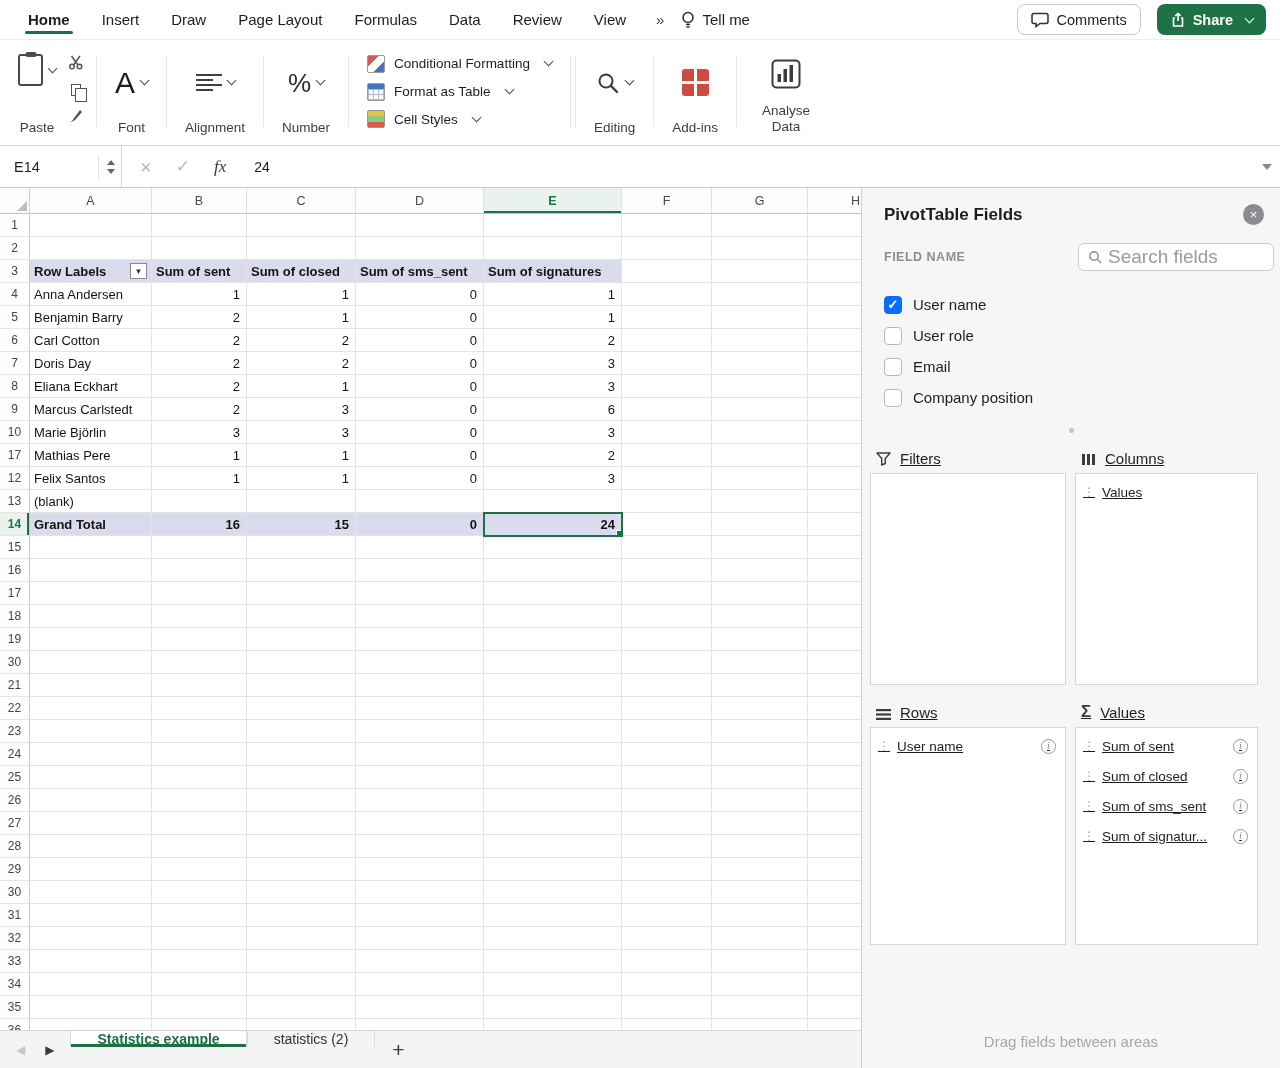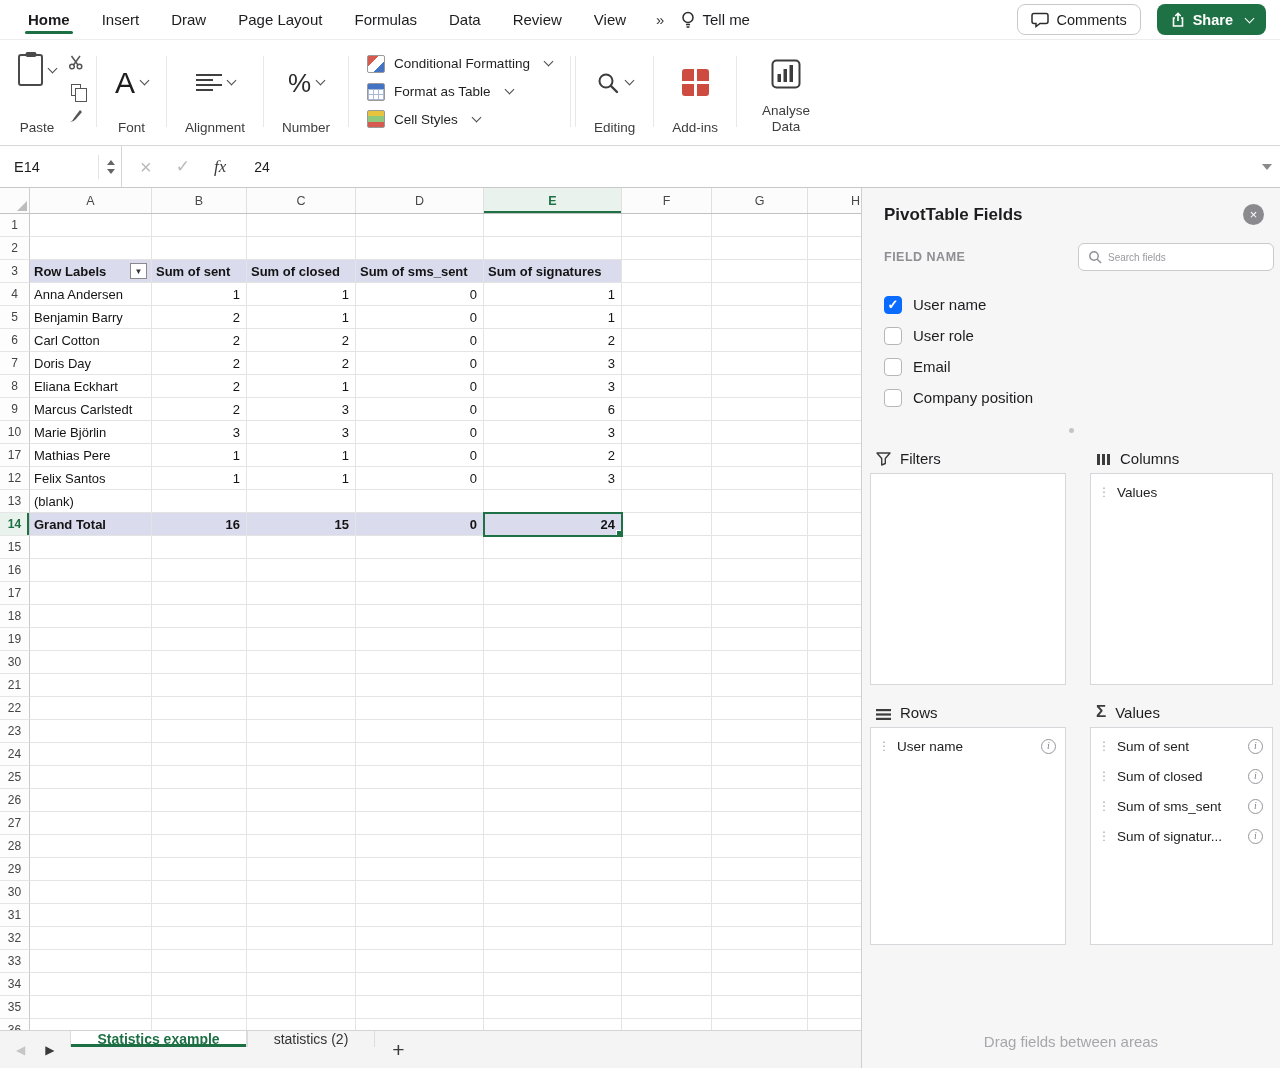--- a/index.html
+++ b/index.html
@@ -129,34 +129,34 @@
   .panel { width:419px; flex:none; background:#F6F6F7; border-left:1px solid #CFCFCF;
            display:flex; flex-direction:column; min-height:0; }
   .panel-head { display:flex; align-items:center; justify-content:space-between; padding:16px 16px 8px 22px; }
   .panel-title { font-size:17px; font-weight:700; }
   .close-btn { width:21px; height:21px; border-radius:50%; background:#8A8A8F; color:#fff; font-size:13px;
                display:flex; align-items:center; justify-content:center; line-height:1; }
   .fieldname-row { display:flex; align-items:center; justify-content:space-between; padding:10px 6px 6px 22px; }
   .fieldname-label { font-size:12.5px; font-weight:700; color:#8E8E93; letter-spacing:.5px; }
   .search-box { display:flex; align-items:center; gap:6px; background:#fff; border:1px solid #C9C9CE;
                 border-radius:6px; height:28px; padding:0 9px; width:196px; }
-  .search-box input { border:none; outline:none; background:transparent; font-size:10px; width:150px;
+  .search-box input { border:none; outline:none; background:transparent; font-size:19px; width:150px;
                       font-family:inherit; color:#333; }
   .search-box input::placeholder { color:#9A9A9F; }
   .field-list { padding:12px 0 6px; }
   .field-row { display:flex; align-items:center; gap:11px; height:31px; padding-left:22px; }
   .cb { width:18px; height:18px; border-radius:4px; border:1.5px solid #B6B6BB; background:#fff; flex:none;
         display:flex; align-items:center; justify-content:center; }
   .cb.checked { background:var(--checkbox-blue,#0A6CFF); border-color:var(--checkbox-blue,#0A6CFF); }
   .cb.checked::after { content:"✓"; color:#fff; font-size:13px; font-weight:700; line-height:1; }
   .field-label { font-size:15px; }
   .splitter { height:22px; display:flex; align-items:center; justify-content:center; }
   .splitter::after { content:""; width:5px; height:5px; border-radius:50%; background:#C4C4C9; }
-  .areas { display:grid; grid-template-columns:196px 183px; column-gap:24px; padding:0 8px;
-           grid-template-rows:32px 212px 42px 218px; }
+  .areas { display:grid; grid-template-columns:196px 183px; column-gap:9px; padding:0 8px;
+           grid-template-rows:32px 212px 42px 218px;text-decoration:underline; }
   .area-head { display:flex; align-items:flex-end; gap:9px; padding:0 0 7px 6px; font-size:15px; }
   .area-head .ah-label { line-height:1; }
   .area-box { background:#fff; border:1px solid #D6D6DB; overflow:hidden; padding:3px 0; }
   .pitem { display:flex; align-items:center; gap:7px; height:30px; padding:0 9px 0 7px; font-size:13.5px; color:#222; }
   .grip { color:#A5A5AA; font-size:12px; flex:none; }
   .grip::before { content:"⋮"; }
   .pitem .lbl { flex:1; white-space:nowrap; overflow:hidden; text-overflow:ellipsis; }
   .info { width:15px; height:15px; flex:none; border-radius:50%; border:1px solid #97979C; color:#85858A;
           font-size:10px; font-style:italic; font-family:"Liberation Serif", serif;
           display:flex; align-items:center; justify-content:center; line-height:1; }

